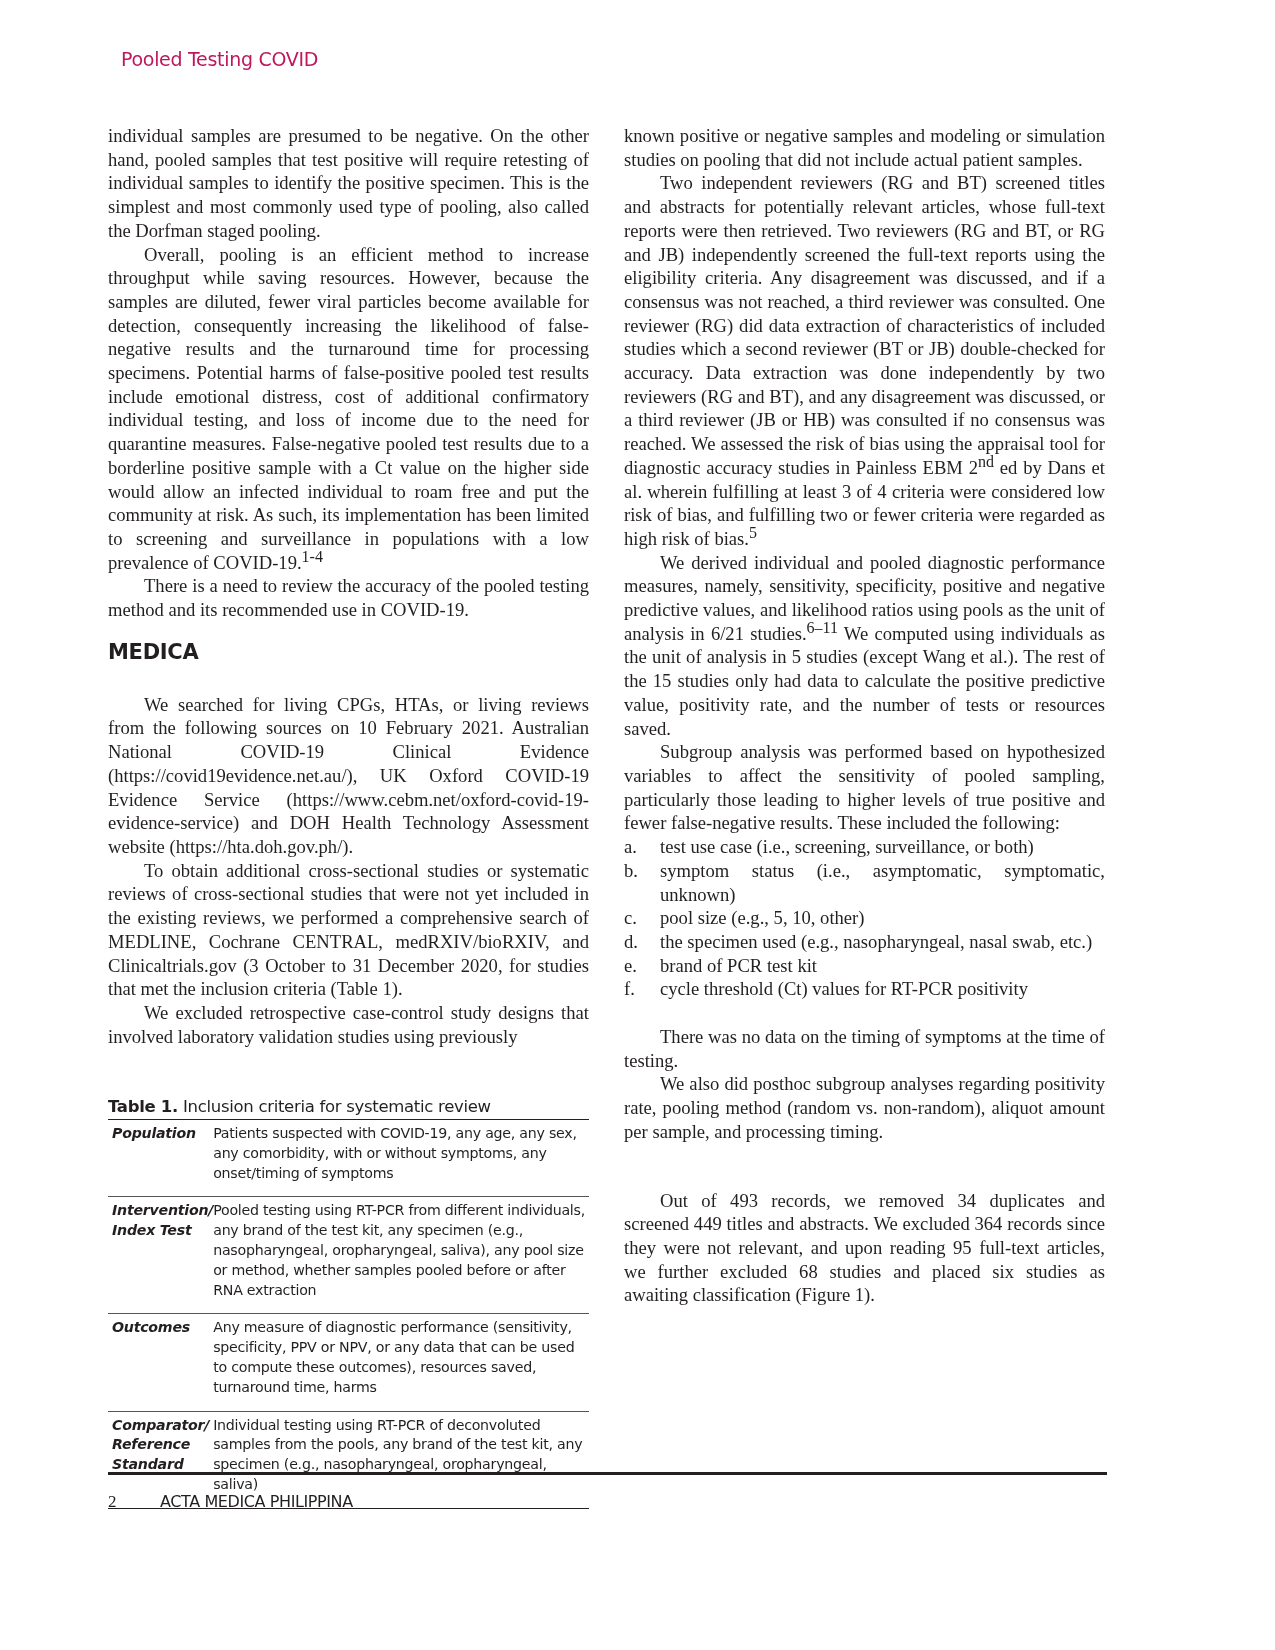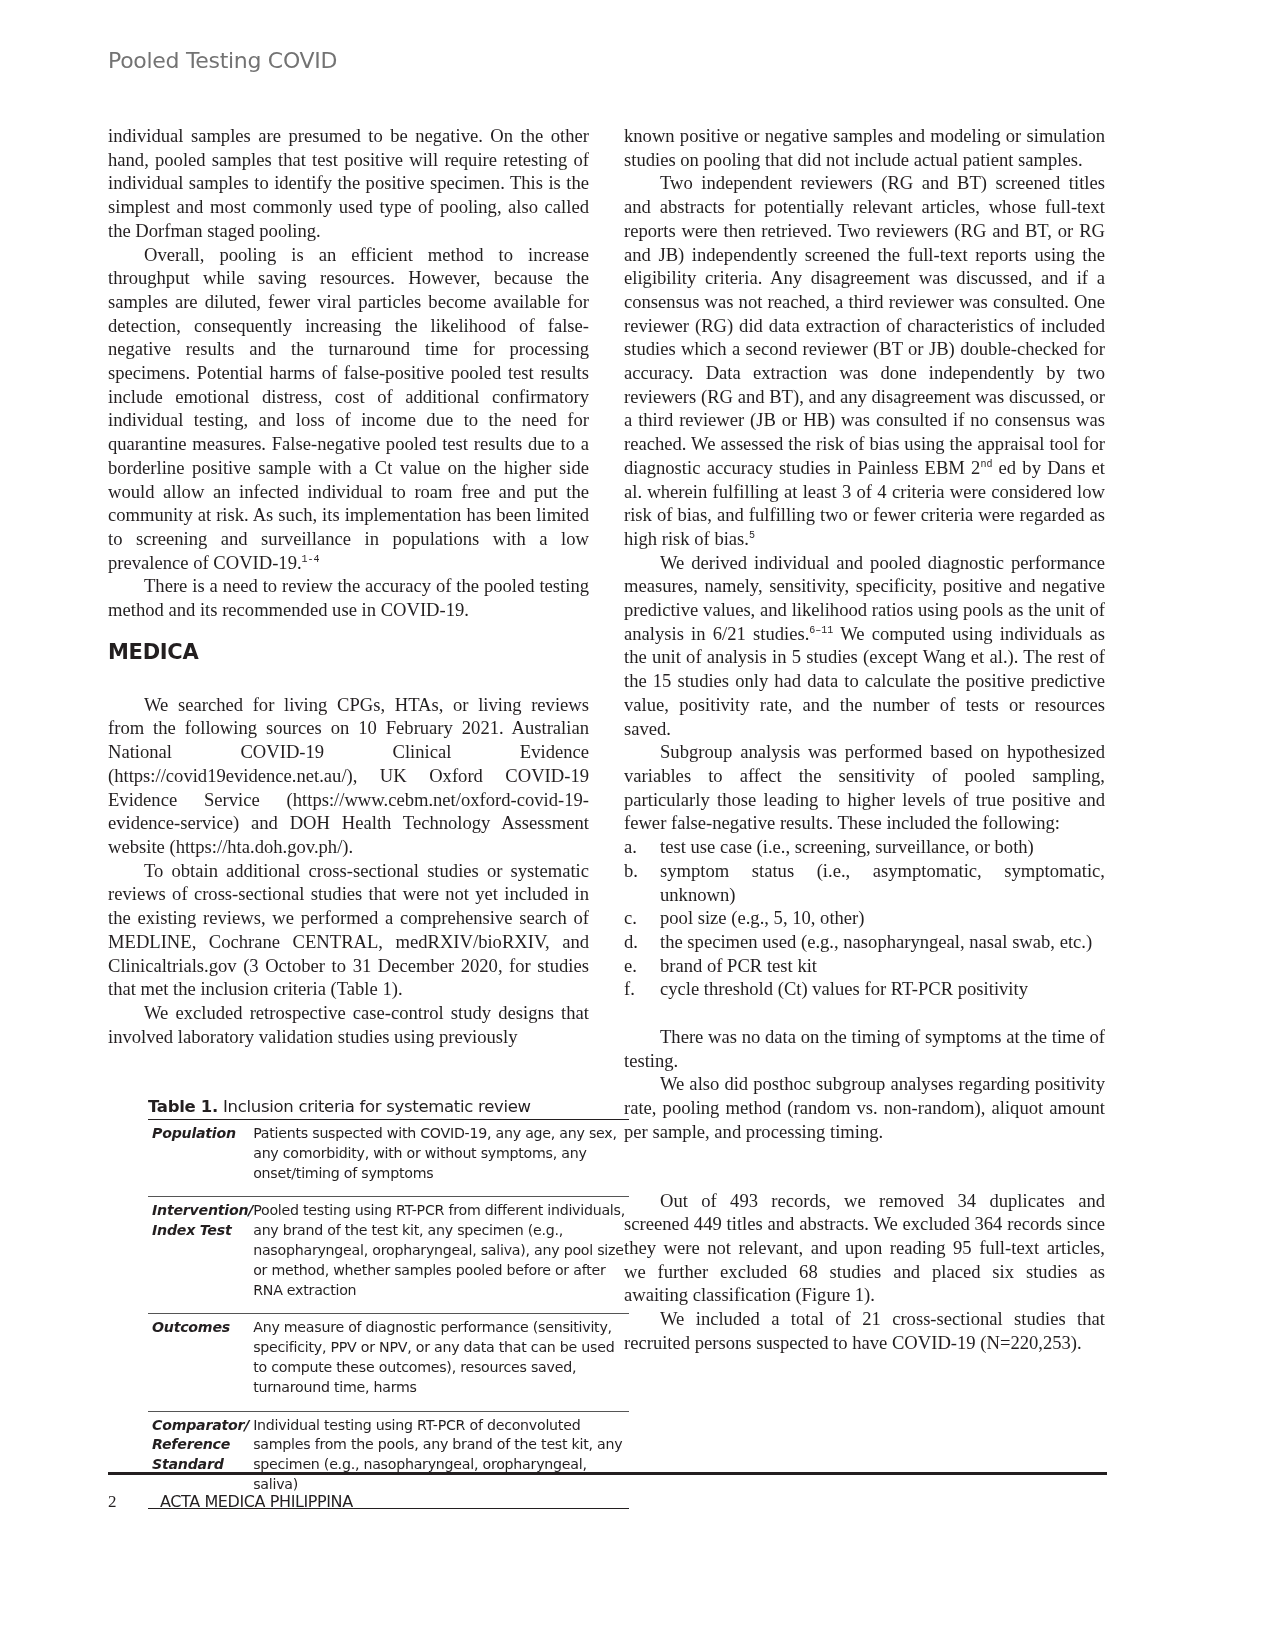--- a/index.html
+++ b/index.html
@@ -1,28 +1,28 @@
 <!DOCTYPE html>
 <html><head>
 <meta charset="utf-8">
 <style>
   html, body { margin:0; padding:0; background:#ffffff; }
   body { width:1275px; height:1650px; position:relative; overflow:hidden; color:#231f20; }
-  .running-head { position:absolute; left:108px; top:48px; font-family:"DejaVu Sans", sans-serif; font-size:22px; color:#737373; letter-spacing:-0.3px; }
+  .running-head { position:absolute; left:121px; top:48px; font-family:"DejaVu Sans", sans-serif; font-size:19px; color:#be185d; letter-spacing:-0.3px; }
   .col { position:absolute; top:124px; width:481px; font-family:"Liberation Serif", serif; font-size:18.6px; line-height:23.7px; text-align:justify; }
   .col-left { left:108px; }
   .col-right { left:624px; }
   .p { margin:0; text-indent:0; }
   .p.indent { text-indent:36px; }
-  sup { font-size:10px; line-height:0; vertical-align:super;font-family:Liberation Mono, monospace; }
+  sup { font-size:16px; line-height:0; vertical-align:super; }
   .section-head { font-family:"DejaVu Sans", sans-serif; font-weight:bold; font-size:21px; letter-spacing:-0.3px; margin:0; }
   .list { margin:0; padding:0; list-style:none; }
   .list li { position:relative; padding-left:36px; }
   .list li .marker { position:absolute; left:0; top:0; }
-  .table-wrap { position:absolute; left:108px; top:1097px; width:481px; font-family:"DejaVu Sans", sans-serif;margin-left:40px; }
+  .table-wrap { position:absolute; left:108px; top:1097px; width:481px; font-family:"DejaVu Sans", sans-serif; }
   .table-caption { font-size:16.5px; margin:0 0 3px 0; letter-spacing:-0.3px; }
   .table-caption b { font-weight:bold; }
   table.crit { border-collapse:collapse; width:481px; border-top:1.5px solid #231f20; border-bottom:1.5px solid #231f20; }
   table.crit td { vertical-align:top; font-size:14.2px; line-height:19.8px; padding:4px 0 13px 0; letter-spacing:-0.25px; }
   table.crit tr + tr td { border-top:1px solid #555; }
   table.crit td.key { width:101px; font-weight:bold; font-style:italic; padding-left:4px; }
   .footer-rule { position:absolute; left:108px; top:1472px; width:999px; height:3px; background:#231f20; }
   .footer { position:absolute; left:108px; top:1492px; font-family:"DejaVu Sans", sans-serif; font-size:16px; }
   .footer .pg { font-family:"Liberation Serif", serif; font-size:17px; display:inline-block; width:52px; }
   .footer .journal { font-weight:normal; letter-spacing:-0.4px; }
@@ -86,19 +86,18 @@
   </ul>
 
   <div style="height:24px"></div>
   <p class="p indent"><span>There was no data on the timing of symptoms at the time of testing.</span></p>
   <p class="p indent"><span>We also did posthoc subgroup analyses regarding positivity rate, pooling method (random vs. non-random), aliquot amount per sample, and processing timing.</span></p>
 
   <div style="height:17px"></div>
   <div style="height:28px"></div>
 
   <p class="p indent"><span>Out of 493 records, we removed 34 duplicates and screened 449 titles and abstracts. We excluded 364 records since they were not relevant, and upon reading 95 full-text articles, we further excluded 68 studies and placed six studies as awaiting classification (Figure 1).</span></p>
-  <p class="p indent"><span>We included a total of 21 cross-sectional studies that recruited persons suspected to have COVID-19 (N=220,253).</span></p>
 </div>
 
 <div class="footer-rule"></div>
 <div class="footer">
   <span class="pg">2</span><span class="journal">ACTA MEDICA PHILIPPINA</span>
 </div>
 
 </body></html>

